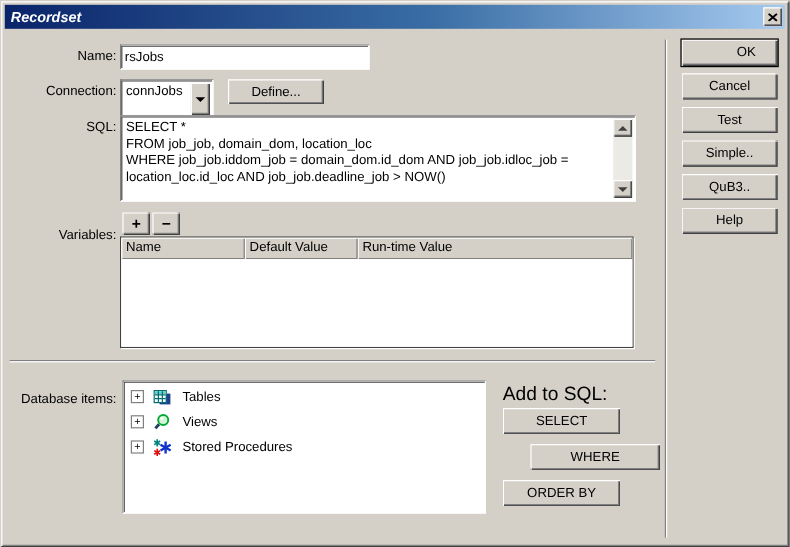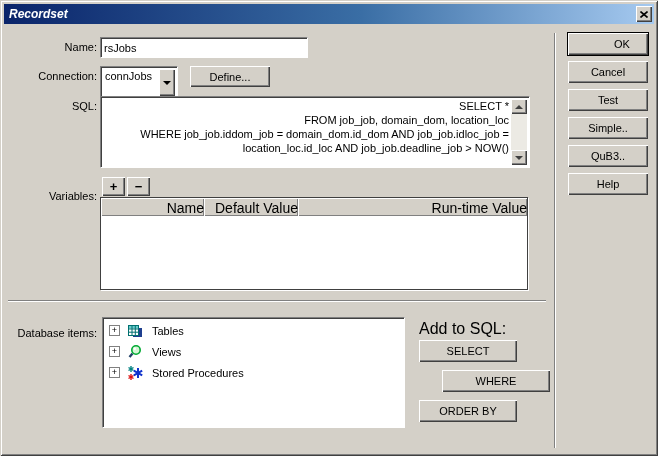--- a/index.html
+++ b/index.html
@@ -45,41 +45,41 @@
     position:absolute;right:2px;top:2px;bottom:2px;width:16px;background:#D4D0C8;
     box-shadow: inset 1px 1px 0 #FFFFFF, inset -1px -1px 0 #404040, inset -2px -2px 0 #808080;
     display:flex;align-items:center;justify-content:center;
   }
   .tri-down{width:0;height:0;border-left:4px solid transparent;border-right:4px solid transparent;border-top:4px solid #000;}
   .tri-up{width:0;height:0;border-left:4px solid transparent;border-right:4px solid transparent;border-bottom:4px solid #000;}
   .sql-box{position:absolute;left:100px;top:96px;width:430px;height:72px;}
   .sql-text{
     position:absolute;left:2px;top:2px;right:18px;bottom:2px;
     font-size:11px;line-height:14px;white-space:pre-wrap;word-wrap:break-word;
-    padding:0 2px;overflow:hidden;color:#000;text-align:right;
+    padding:0 2px;overflow:hidden;color:#000;
   }
   .scrollbar{position:absolute;top:2px;right:2px;bottom:2px;width:16px;background:#ECEAE4;}
   .scroll-btn{
     position:absolute;left:0;width:16px;height:15px;background:#D4D0C8;
     box-shadow: inset 1px 1px 0 #FFFFFF, inset -1px -1px 0 #404040, inset -2px -2px 0 #808080;
     display:flex;align-items:center;justify-content:center;
   }
   .mini-btn{
     position:absolute;top:177px;width:23px;height:19px;background:#D4D0C8;
     box-shadow: inset 1px 1px 0 #FFFFFF, inset -1px -1px 0 #404040, inset -2px -2px 0 #808080;
     font-size:13px;font-weight:bold;display:flex;align-items:center;justify-content:center;
   }
   .vars-table{
     position:absolute;left:100px;top:197px;width:428px;height:93px;background:#FFFFFF;
     border:1px solid #404040;box-shadow:1px 1px 0 #FFFFFF;
   }
   .vars-header{display:flex;height:18px;background:#D4D0C8;}
   .vars-header .hcell{
     box-shadow: inset 1px 1px 0 #FFFFFF, inset -1px -1px 0 #808080;
-    font-size:14px;padding:2px 0 0 4px;white-space:nowrap;overflow:hidden;text-align:right;
+    font-size:11px;padding:2px 0 0 4px;white-space:nowrap;overflow:hidden;
   }
   .hcell.c0{width:103px;} .hcell.c1{width:94px;} .hcell.c2{flex:1;}
   .h-sep{position:absolute;left:8px;top:300px;width:538px;height:2px;
     border-top:1px solid #808080;border-bottom:1px solid #FFFFFF;}
   .v-sep{position:absolute;left:554px;top:33px;width:2px;height:415px;
     border-left:1px solid #808080;border-right:1px solid #FFFFFF;}
   .tree-box{position:absolute;left:102px;top:317px;width:303px;height:111px;}
   .tree-row{display:flex;align-items:center;height:21px;padding-left:6px;font-size:11px;color:#000;}
   .expander{
     width:11px;height:11px;background:#FFFFFF;border:1px solid #808080;

